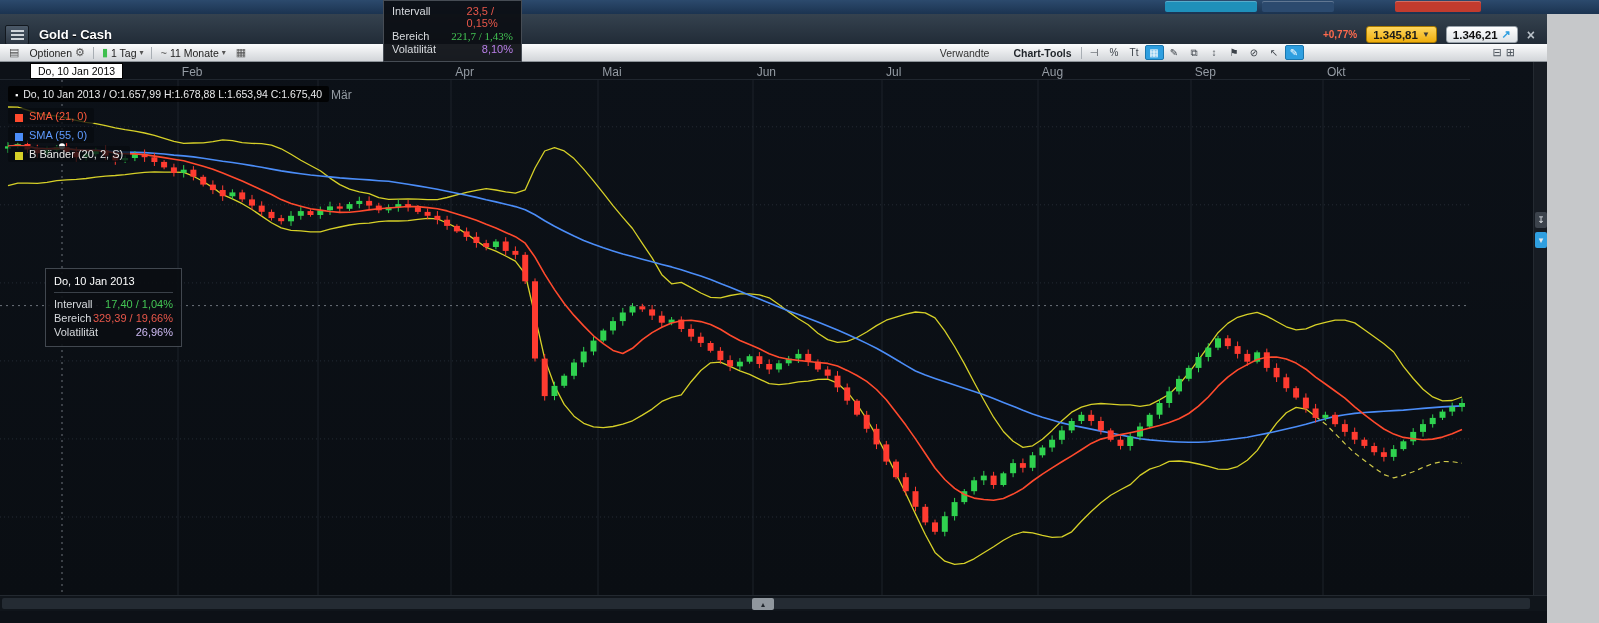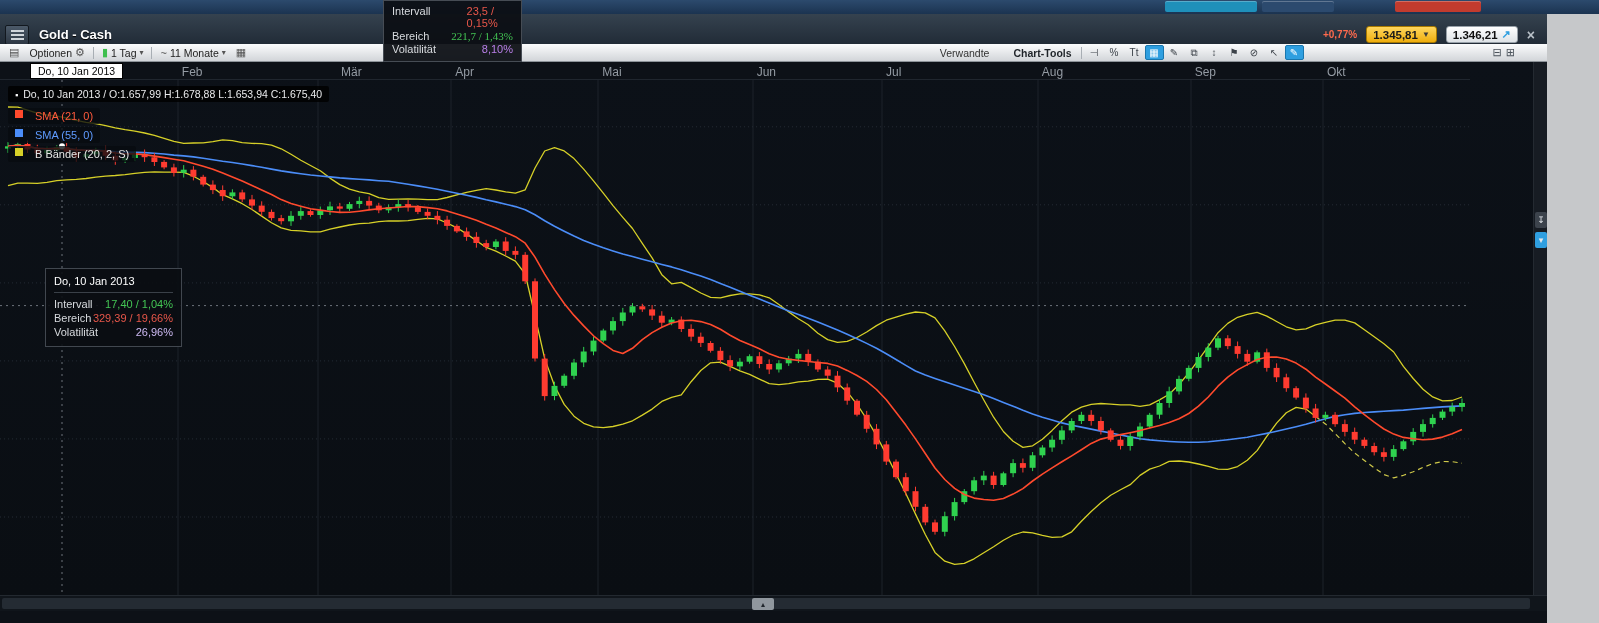--- a/index.html
+++ b/index.html
@@ -50,21 +50,21 @@
   .marker.white{background:#fff;color:#000;border:1px solid #7d838a}
   .marker.red{color:#fff;border:1px solid #e25555}
   #scrollcol{position:absolute;left:1533px;top:0;width:14px;height:533px;background:#171c23;border-left:1px solid #242a31}
   .scroll-btn{position:absolute;left:1px;width:12px;height:16px;font-size:9px;color:#e3e7eb;background:#3c434c;border-radius:2px;display:flex;align-items:center;justify-content:center}
   .scroll-btn.blue{background:#2f9fe0}
 
   #date-box{position:absolute;left:30px;top:1px;background:#fff;color:#000;border:1px solid #000;padding:1px 7px;font-size:10.5px;white-space:nowrap}
   #ohlc{position:absolute;left:8px;top:24px;background:rgba(0,0,0,.8);color:#e9eaec;padding:2px 7px;border-radius:2px;font-size:10.5px;white-space:nowrap}
   #ohlc .sq{color:#fff;font-size:9px;margin-right:5px}
   #legend{position:absolute;left:8px;top:46px;display:flex;flex-direction:column;gap:3px;align-items:flex-start}
-  .leg-row{display:flex;align-items:flex-start;gap:12px;background:rgba(8,12,16,.78);padding:2px 7px;border-radius:2px}
+  .leg-row{display:flex;align-items:flex-end;gap:6px;background:rgba(8,12,16,.78);padding:2px 7px;border-radius:2px}
   .leg-sq{width:8px;height:8px;flex:none}
 
   #tip{position:absolute;left:45px;top:206px;width:137px;background:rgba(10,13,18,.9);border:1px solid #41474f;padding:6px 8px;color:#e8eaed}
   #tip-title{margin-bottom:5px;color:#fff}
   .tip-row{display:flex;justify-content:space-between;margin:2px 0}
   .tip-row .lab{color:#d7dade}
   #tip hr{border:none;border-top:1px solid #3a4048;margin:5px 0}
 
   #top-tip{position:absolute;left:383px;top:0;width:139px;background:rgba(12,15,20,.94);border:1px solid #464c54;padding:3px 8px 5px;z-index:60;color:#e8eaed}
   #top-tip .tip-row{margin:1px 0}
@@ -166,21 +166,21 @@
       <div id="tb-spacer2" style="width:185px"></div>
       <div id="win-ctls">
           <span class="win-ctl">⊟</span>
           <span class="win-ctl">⊞</span>
         </div>
     </div>
 
     <div id="chart-area">
       <div id="month-strip">
           <span class="month-label" style="left: 181.87px;">Feb</span>
-          <span class="month-label" style="left: 341px;">Mär</span>
+          <span class="month-label" style="left: 331px; margin-top: 23px;">Mär</span>
           <span class="month-label" style="left: 455.29px;">Apr</span>
           <span class="month-label" style="left: 602.29px;">Mai</span>
           <span class="month-label" style="left: 756.64px;">Jun</span>
           <span class="month-label" style="left: 886px;">Jul</span>
           <span class="month-label" style="left: 1041.82px;">Aug</span>
           <span class="month-label" style="left: 1194.7px;">Sep</span>
           <span class="month-label" style="left: 1327px;">Okt</span>
         </div>
       <div id="plot"><svg width="1470" height="515" xmlns="http://www.w3.org/2000/svg">
             <line x1="178" y1="0" x2="178" y2="515" stroke="#1c232b" stroke-width="1"></line>

